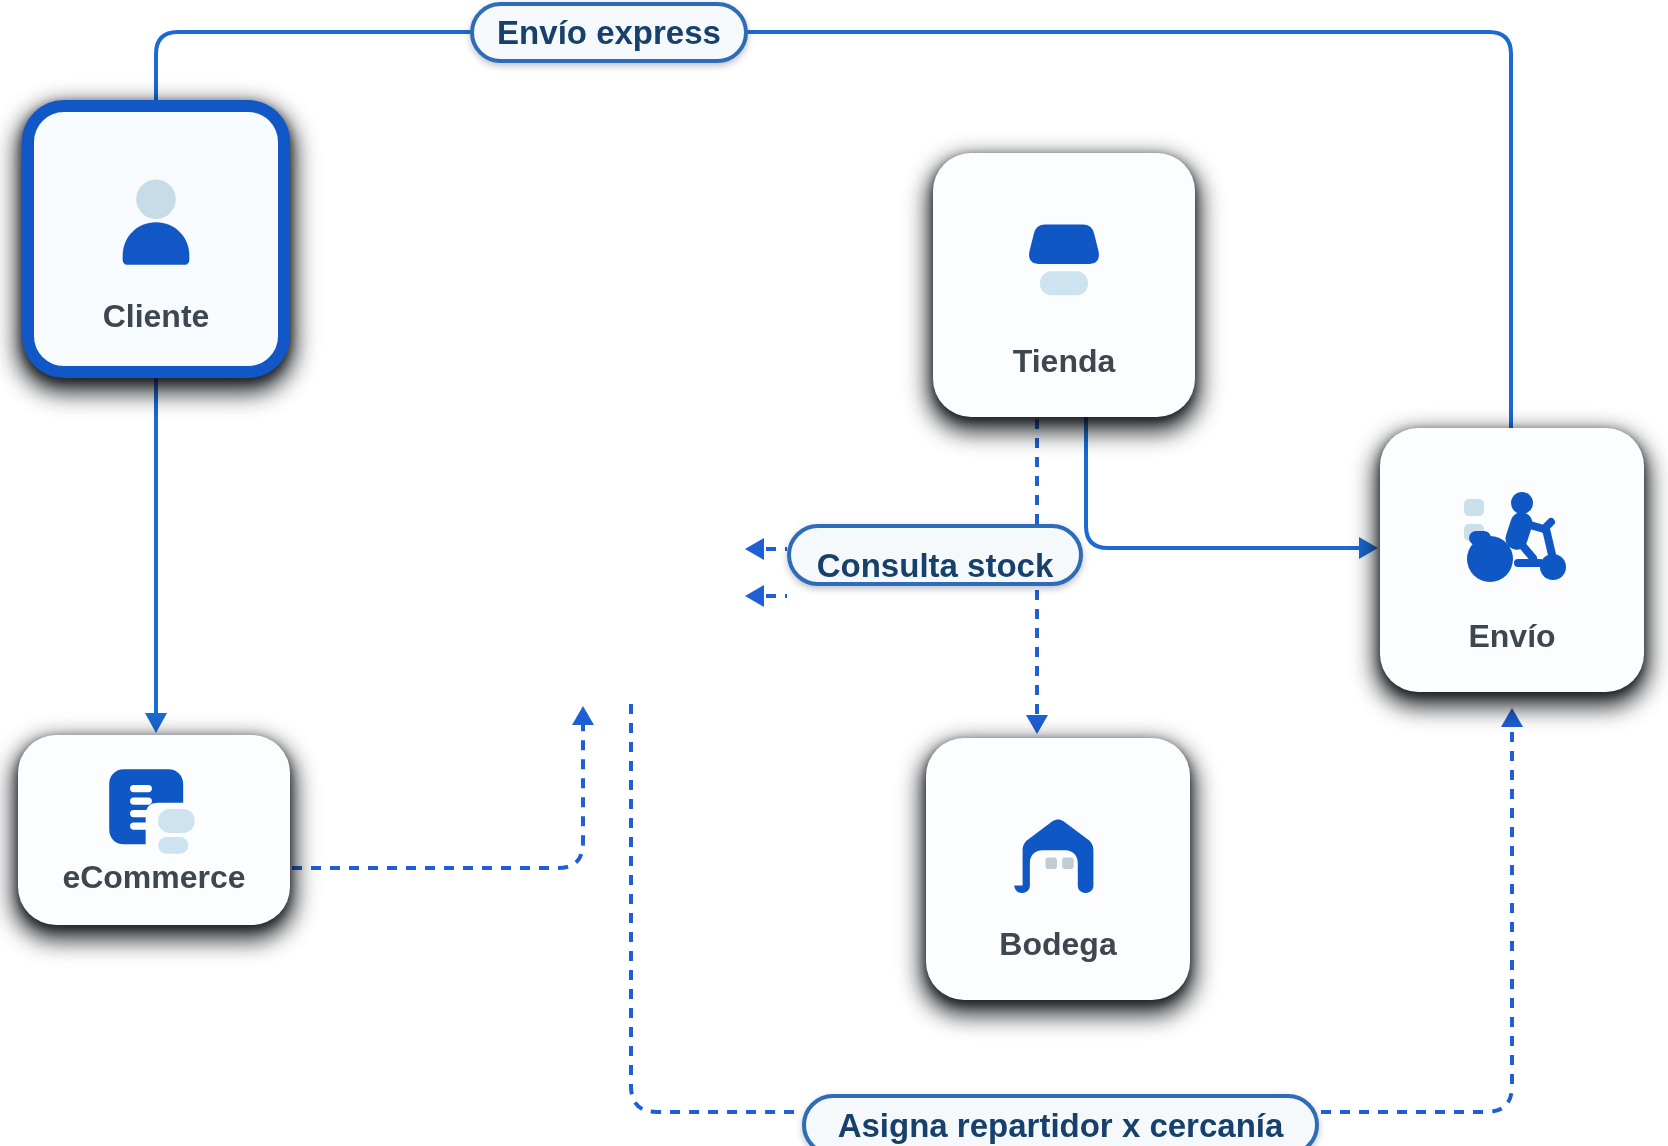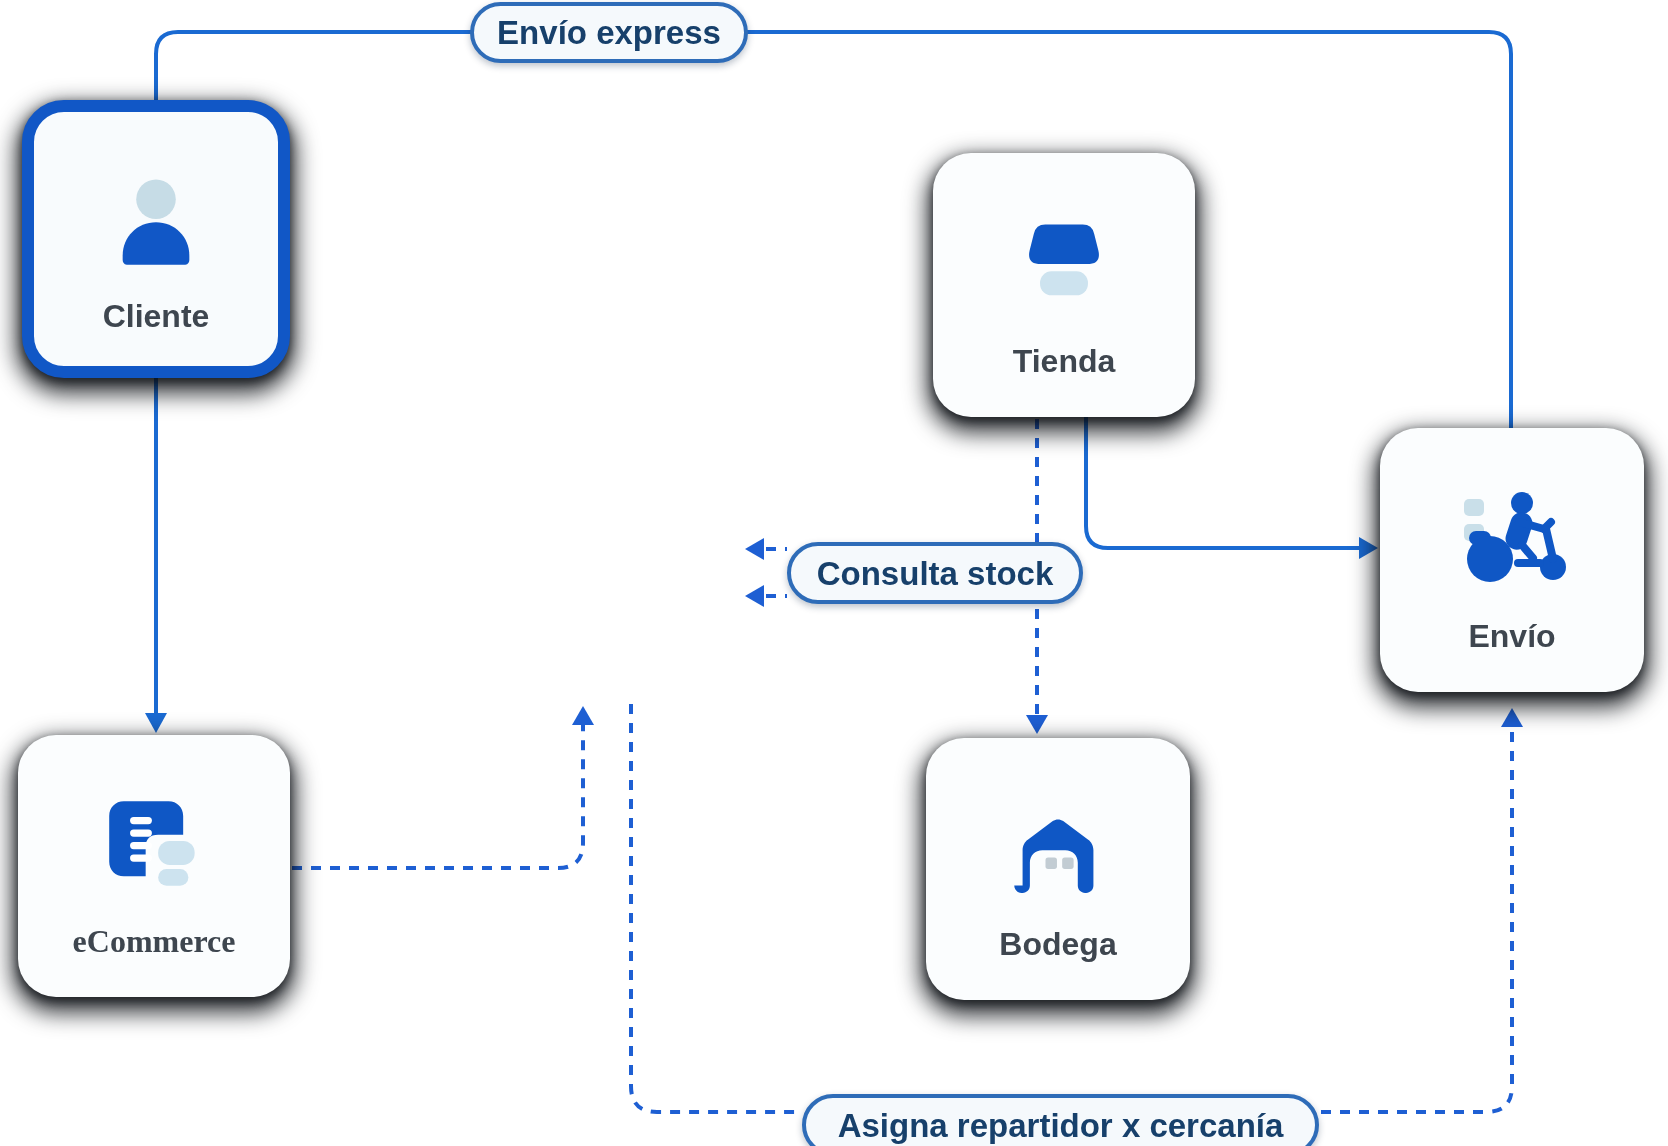--- a/index.html
+++ b/index.html
@@ -16,28 +16,28 @@
         box-shadow:0 4px 10px rgba(9,12,17,.65), 0 10px 22px 6px rgba(9,12,17,.8);
         display:grid;grid-template-rows:1fr auto;justify-items:center;box-sizing:border-box;}
   .node .icon-wrap{align-self:center;display:flex;align-items:center;justify-content:center;padding-top:26px;}
   .node .node-label{font-size:32px;font-weight:700;color:#3e464f;padding-bottom:40px;line-height:1;}
   .node--cliente{left:22px;top:100px;width:268px;height:278px;border:12px solid #1157c6;border-radius:42px;background:#f8fbfd;}
   .node--cliente .node-label{padding-bottom:34px;}
   .node--tienda{left:933px;top:117px;width:262px;height:264px;margin-top:36px;}
   .node--flapp{left:475px;top:442px;width:266px;height:260px;background:#0a56c4;}
   .node--flapp .node-label{color:#ffffff;padding-bottom:34px;}
   .node--envio{left:1380px;top:428px;width:264px;height:264px;}
-  .node--ecommerce{left:18px;top:735px;width:272px;height:262px;font-family:Liberation Serif, serif;}
+  .node--ecommerce{left:18px;top:735px;width:272px;height:190px;}
   .node--bodega{left:926px;top:738px;width:264px;height:262px;}
   
   .pill{position:absolute;z-index:3;height:62px;box-sizing:border-box;background:#f5f9fc;
         border:4px solid #2e6cb8;border-radius:999px;display:flex;align-items:center;justify-content:center;
         font-size:33px;font-weight:700;color:#17406b;box-shadow:0 3px 7px rgba(15,35,70,.28);line-height:1;}
   .pill--express{left:470px;top:2px;width:278px;height:61px;}
-  .pill--stock{left:787px;top:542px;width:296px;}
+  .pill--stock{left:787px;top:524px;width:296px;align-items:flex-end;}
   .pill--asigna{left:802px;top:1082px;width:517px;margin-top:12px;}
 </style>
 </head>
 <body>
 
 <div class="canvas">
 
   <svg class="edges" width="1668" height="1146" viewBox="0 0 1668 1146" aria-hidden="true">
 
     <path class="edge-solid" d="M156 102 V54 Q156 32 178 32 H1489 Q1511 32 1511 54 V444"></path>

